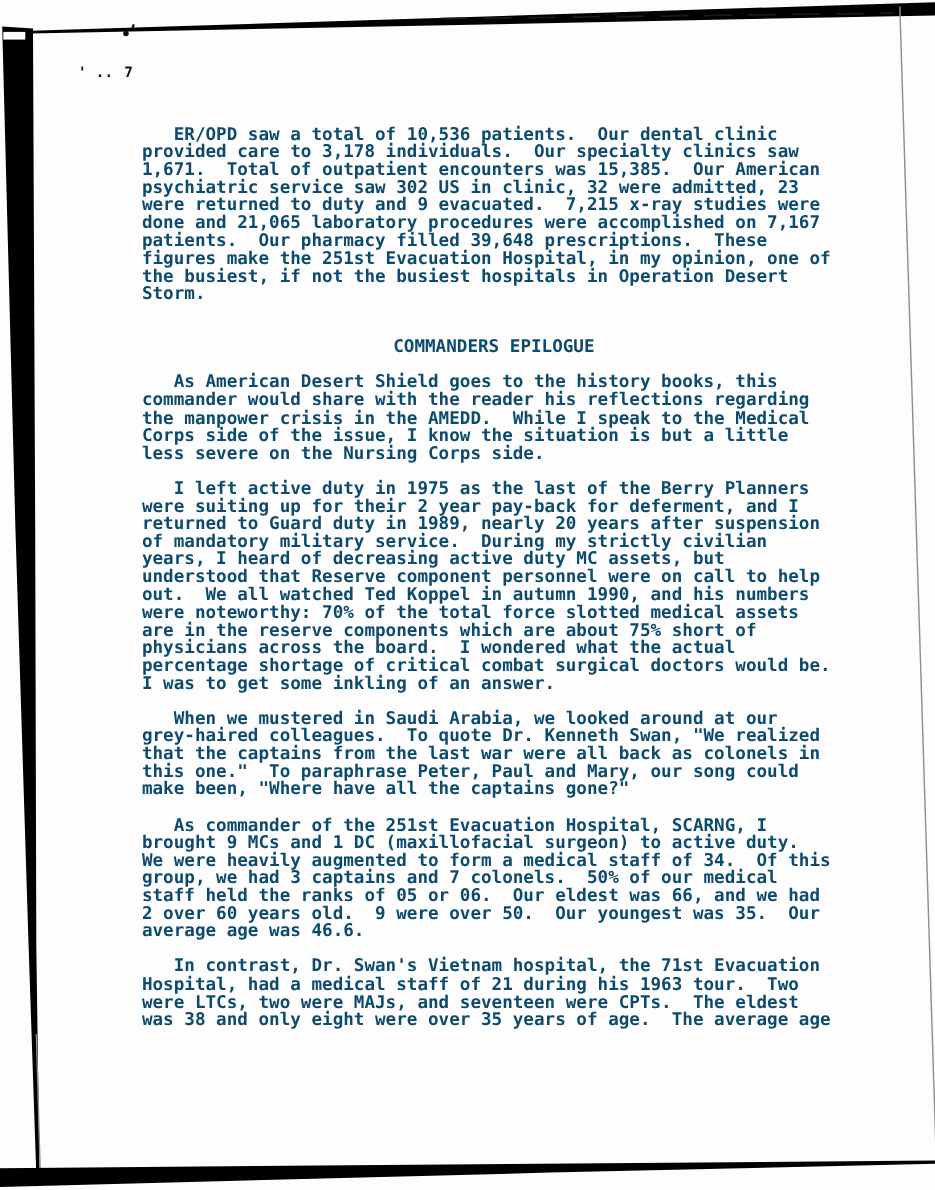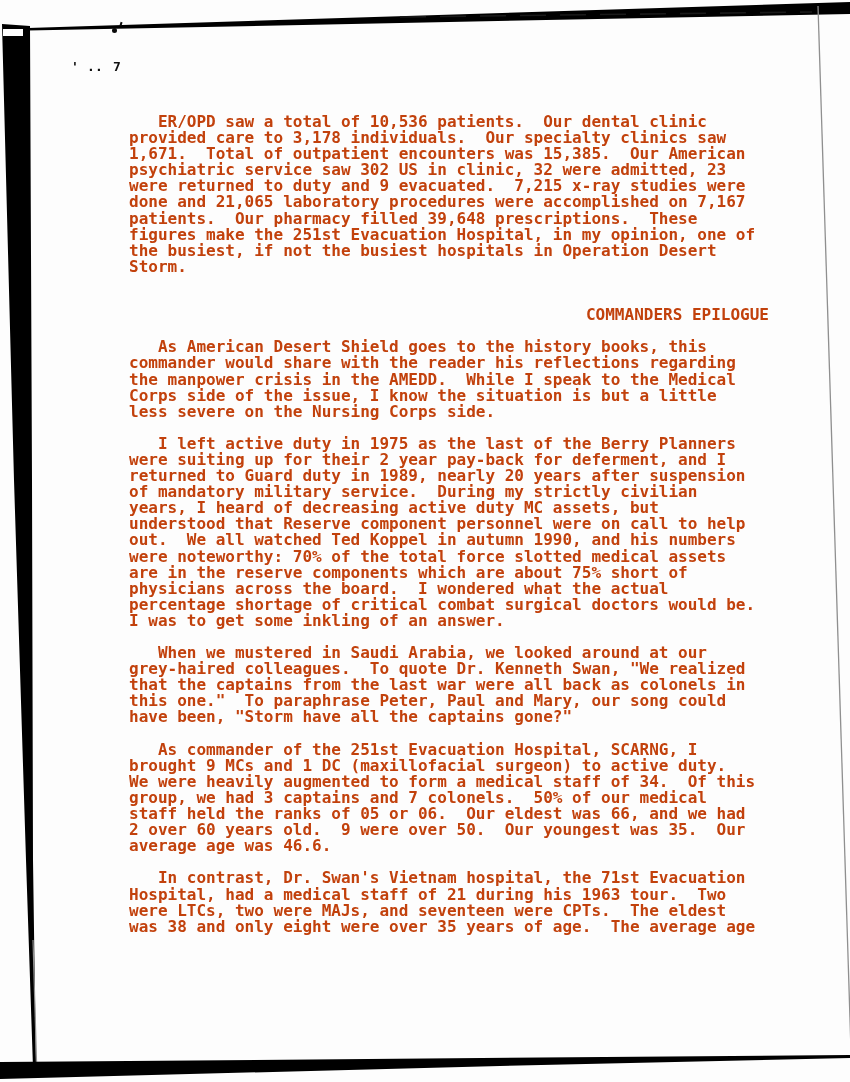--- a/index.html
+++ b/index.html
@@ -6,25 +6,25 @@
   .page {
     position:relative;
     width:850px; height:1082px;
     background:#fdfdfd;
     overflow:hidden;
     font-family:"DejaVu Sans Mono", monospace;
   }
   .artifacts { position:absolute; left:0; top:0; width:850px; height:1082px; pointer-events:none; }
   .text-block {
     position:absolute; left:129px; top:114px; width:640px;
-    color:#c2410c;
+    color:#0c4a6e;
     font-size:16px; line-height:16.1px; font-weight:bold;
   }
   .para { white-space:pre; margin:0 0 16.1px 0; }
-  .heading { white-space:pre; text-align:right; margin:32.2px 0 16.1px 0; }
+  .heading { white-space:pre; text-align:center; margin:32.2px 0 16.1px 0; }
   .speck {
     position:absolute; color:#101010;
     font-size:13px; font-weight:bold; line-height:10px;
   }
   .speck-dot {
     position:absolute; left:112px; top:28px;
     width:5px; height:5px; background:#0a0a0a; border-radius:50%;
   }
   .speck-tick {
     position:absolute; left:120px; top:22px;
@@ -83,21 +83,21 @@
 out.  We all watched Ted Koppel in autumn 1990, and his numbers
 were noteworthy: 70% of the total force slotted medical assets
 are in the reserve components which are about 75% short of
 physicians across the board.  I wondered what the actual
 percentage shortage of critical combat surgical doctors would be.
 I was to get some inkling of an answer.</div>
     <div class="para">   When we mustered in Saudi Arabia, we looked around at our
 grey-haired colleagues.  To quote Dr. Kenneth Swan, "We realized
 that the captains from the last war were all back as colonels in
 this one."  To paraphrase Peter, Paul and Mary, our song could
-have been, "Storm have all the captains gone?"</div>
+make been, "Where have all the captains gone?"</div>
     <div class="para">   As commander of the 251st Evacuation Hospital, SCARNG, I
 brought 9 MCs and 1 DC (maxillofacial surgeon) to active duty.
 We were heavily augmented to form a medical staff of 34.  Of this
 group, we had 3 captains and 7 colonels.  50% of our medical
 staff held the ranks of 05 or 06.  Our eldest was 66, and we had
 2 over 60 years old.  9 were over 50.  Our youngest was 35.  Our
 average age was 46.6.</div>
     <div class="para">   In contrast, Dr. Swan's Vietnam hospital, the 71st Evacuation
 Hospital, had a medical staff of 21 during his 1963 tour.  Two
 were LTCs, two were MAJs, and seventeen were CPTs.  The eldest

